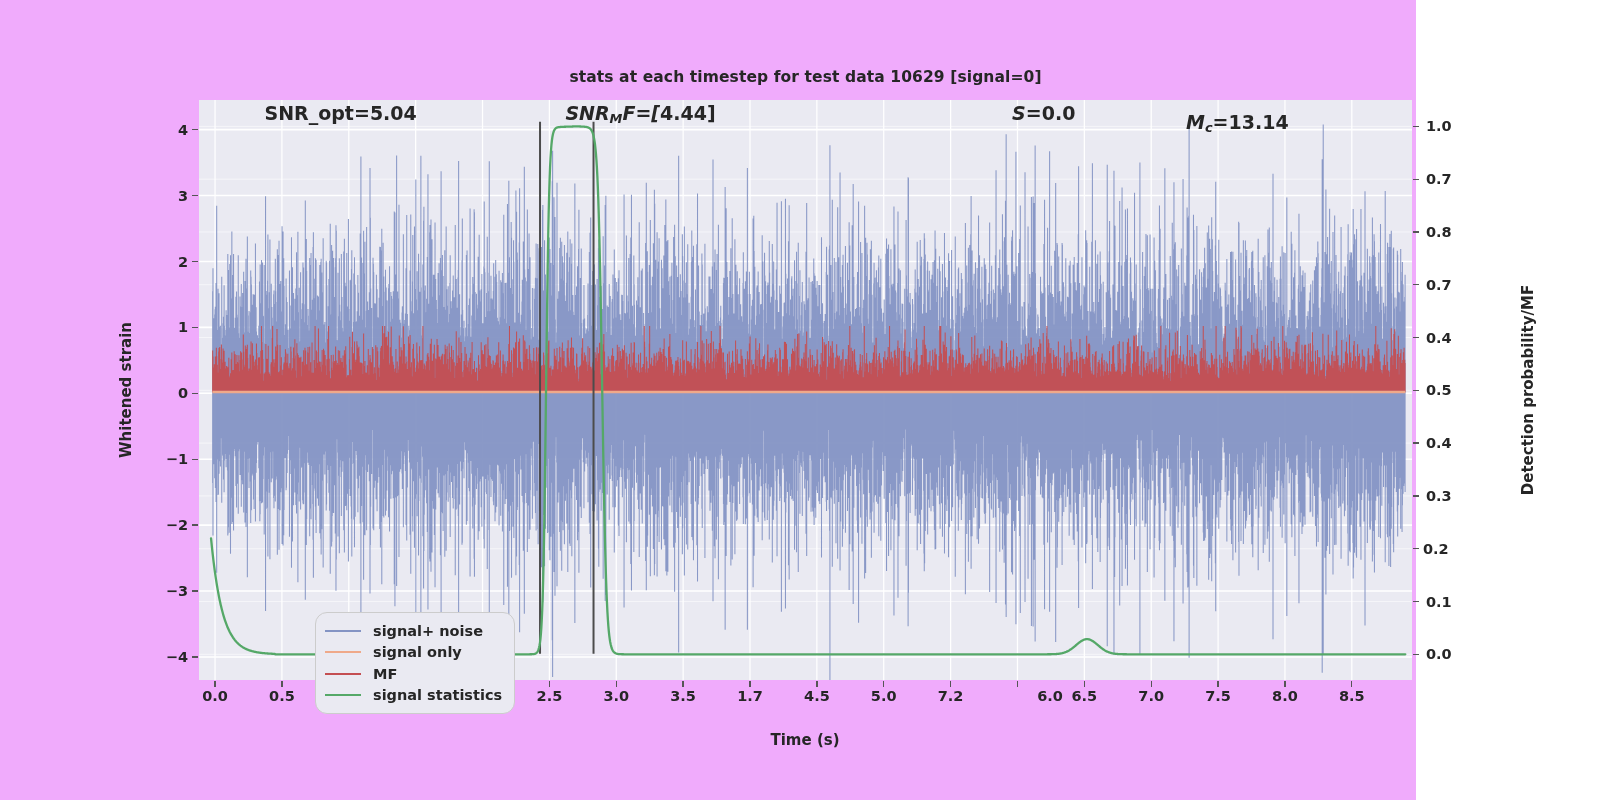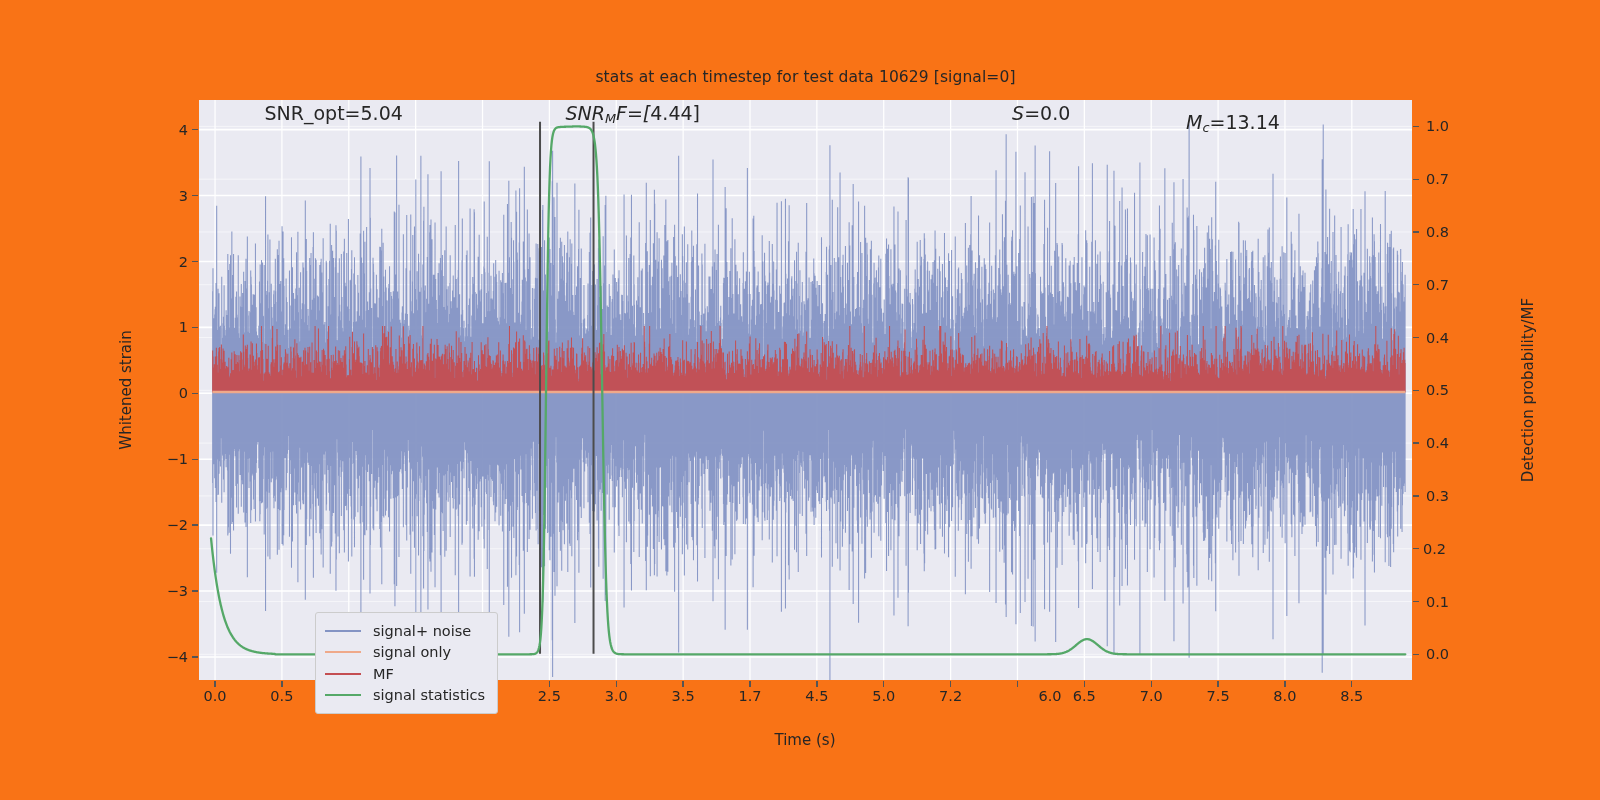--- a/index.html
+++ b/index.html
@@ -1,21 +1,21 @@
 <!DOCTYPE html>
 <html><head>
 <meta charset="utf-8">
 <style>
   html,body{margin:0;padding:0;}
   body{
     width:1600px;height:800px;background:#ffffff;
     font-family:"DejaVu Sans","Liberation Sans",sans-serif;
     overflow:hidden;position:relative;
   }
-  #figure{position:absolute;left:0;top:0;width:1600px;height:800px;background:#f97316;}
+  #figure{position:absolute;left:0;top:0;width:1416px;height:800px;background:#f0abfc;font-weight:bold;}
 
   
   #plot-title{
     position:absolute;left:199px;top:68px;width:1213px;
     text-align:center;font-size:15.5px;color:#262626;
     letter-spacing:.1px;
   }
 
   
   #axes{
@@ -57,21 +57,21 @@
   .annotation{
     position:absolute;font-size:19px;color:#262626;
     white-space:nowrap;font-style:normal;
   }
   .annotation i{font-style:italic;}
   .annotation sub{font-size:0.68em;font-style:italic;vertical-align:-0.22em;}
 
   
   #legend{
     position:absolute;left:315px;top:612px;
-    background:#EAEAF2;border:1px solid #cccccc;border-radius:3px;
+    background:#EAEAF2;border:1px solid #cccccc;border-radius:12px;
     padding:7px 12px 7px 9px;
     box-shadow:0 0 0 0 rgba(0,0,0,0);
   }
   .legend-row{display:flex;align-items:center;height:21.5px;}
   .legend-swatch{width:36px;height:0;border-top-width:2.2px;border-top-style:solid;margin-right:12px;}
   .legend-text{font-size:14.5px;color:#262626;white-space:nowrap;}
 </style>
 </head>
 <body>
 

